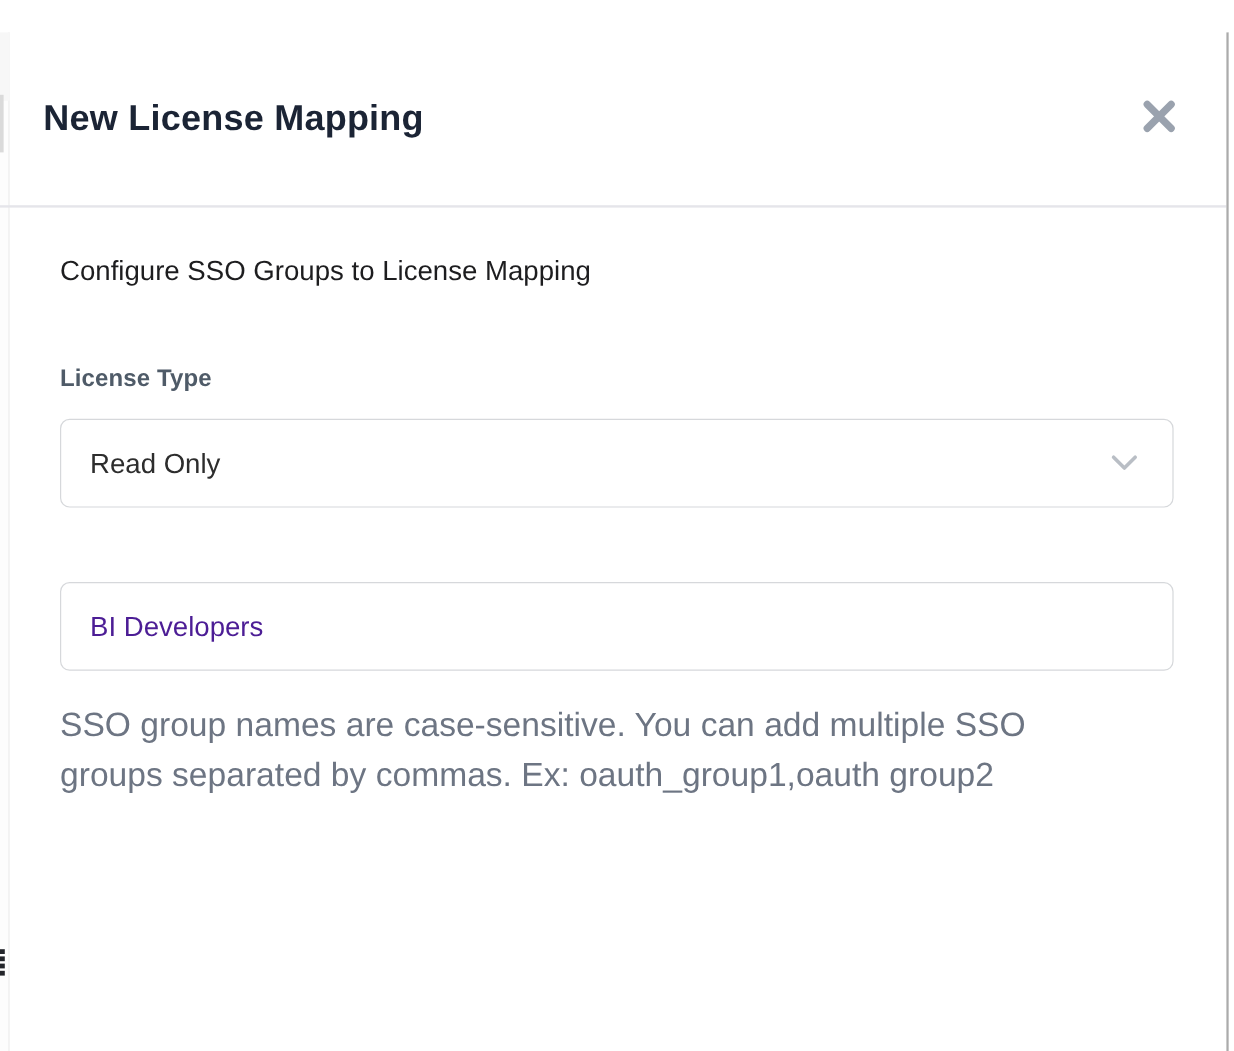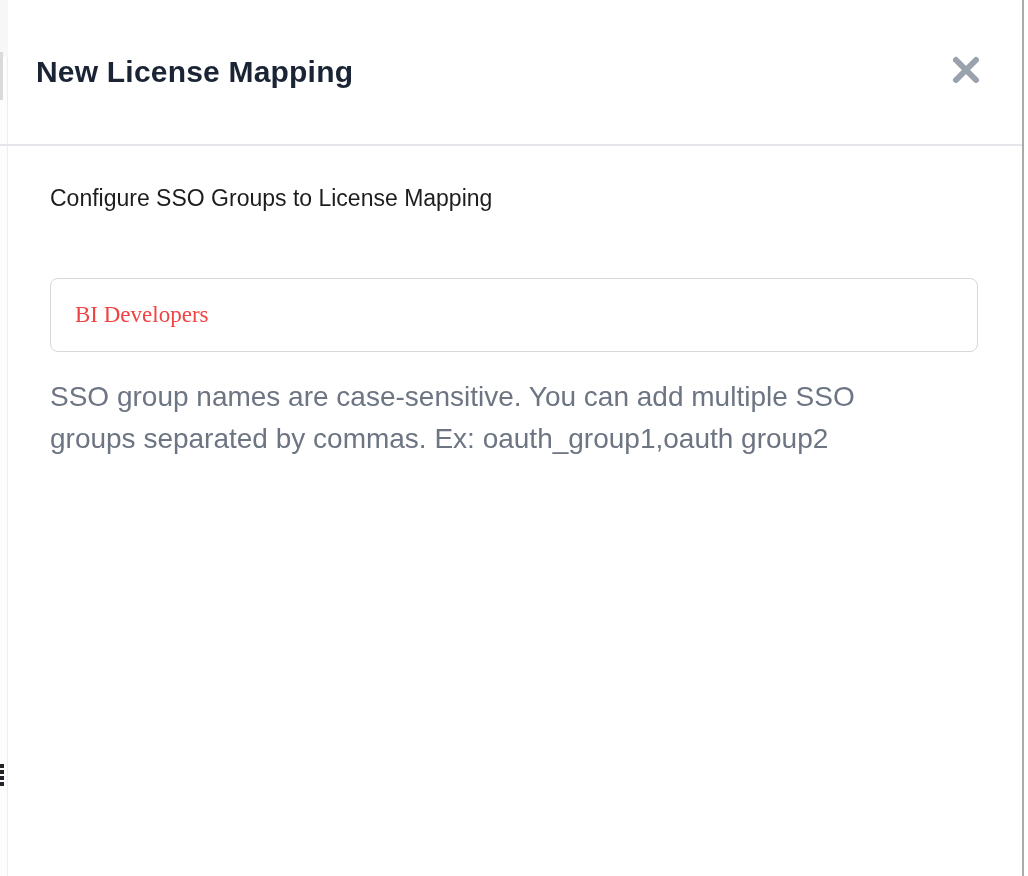--- a/index.html
+++ b/index.html
@@ -2,21 +2,21 @@
 <html><head>
 <meta charset="utf-8">
 <style>
   * { margin: 0; padding: 0; box-sizing: border-box; }
   html, body {
     width: 1028px; height: 876px;
     font-family: "Liberation Sans", sans-serif;
     background: #ffffff;
     overflow: hidden;
   }
-  .page { position: relative; width: 1028px; height: 837px; background: #ffffff; }
+  .page { position: relative; width: 1028px; height: 837px; background: #ffffff; margin-top: 27px; }
 
   
   .left-strip {
     position: absolute; left: 0; top: 0; width: 8px; height: 876px;
     background: #fdfdfd; border-right: 1px solid #ededed;
   }
   .left-strip-top {
     position: absolute; left: 0; top: 0; width: 8px; height: 57px;
     background: #f7f7f7;
   }
@@ -77,22 +77,22 @@
     background: #ffffff;
     display: flex; align-items: center;
     padding: 0 24px;
     font-size: 23px; color: #2d2d2d;
     position: relative;
   }
   .select-box { cursor: pointer; justify-content: space-between; }
   .select-value { color: #2d2d2d; }
   .chevron { display: flex; align-items: center; padding-right: 4px; }
   .text-input {
-    font-family: Liberation Serif, serif;
-    color: #ef4444; outline: none;
+    font-family: Liberation Sans, sans-serif;
+    color: #4c1d95; outline: none;
   }
   .helper-text {
     margin-top: 24px; max-width: 830px;
     font-size: 28px; line-height: 42px; color: #6d7583;
   }
 </style>
 </head>
 <body>
 
 <div class="page">
@@ -120,20 +120,31 @@
           </svg>
         </span>
       </button>
       <div class="divider"></div>
     </div>
 
     <div class="modal-body">
 
       <div class="subtitle">Configure SSO Groups to License Mapping</div>
 
+      <div class="field-group">
+        <div class="field-label">License Type</div>
+        <div class="select-box" role="combobox" aria-expanded="false">
+          <span class="select-value">Read Only</span>
+          <span class="chevron">
+            <svg width="24" height="16" viewBox="0 0 24 16">
+              <polyline points="3,3 12,12 21,3" fill="none" stroke="#b9bec5" stroke-width="3" stroke-linecap="round" stroke-linejoin="round"></polyline>
+            </svg>
+          </span>
+        </div>
+      </div>
 
       <div class="field-group">
         <input class="text-input" type="text" value="BI Developers" style="">
         <div class="helper-text">SSO group names are case-sensitive. You can add multiple SSO groups separated by commas. Ex: oauth_group1,oauth group2</div>
       </div>
 
     </div>
   </div>
 
   <div class="right-border"></div>

